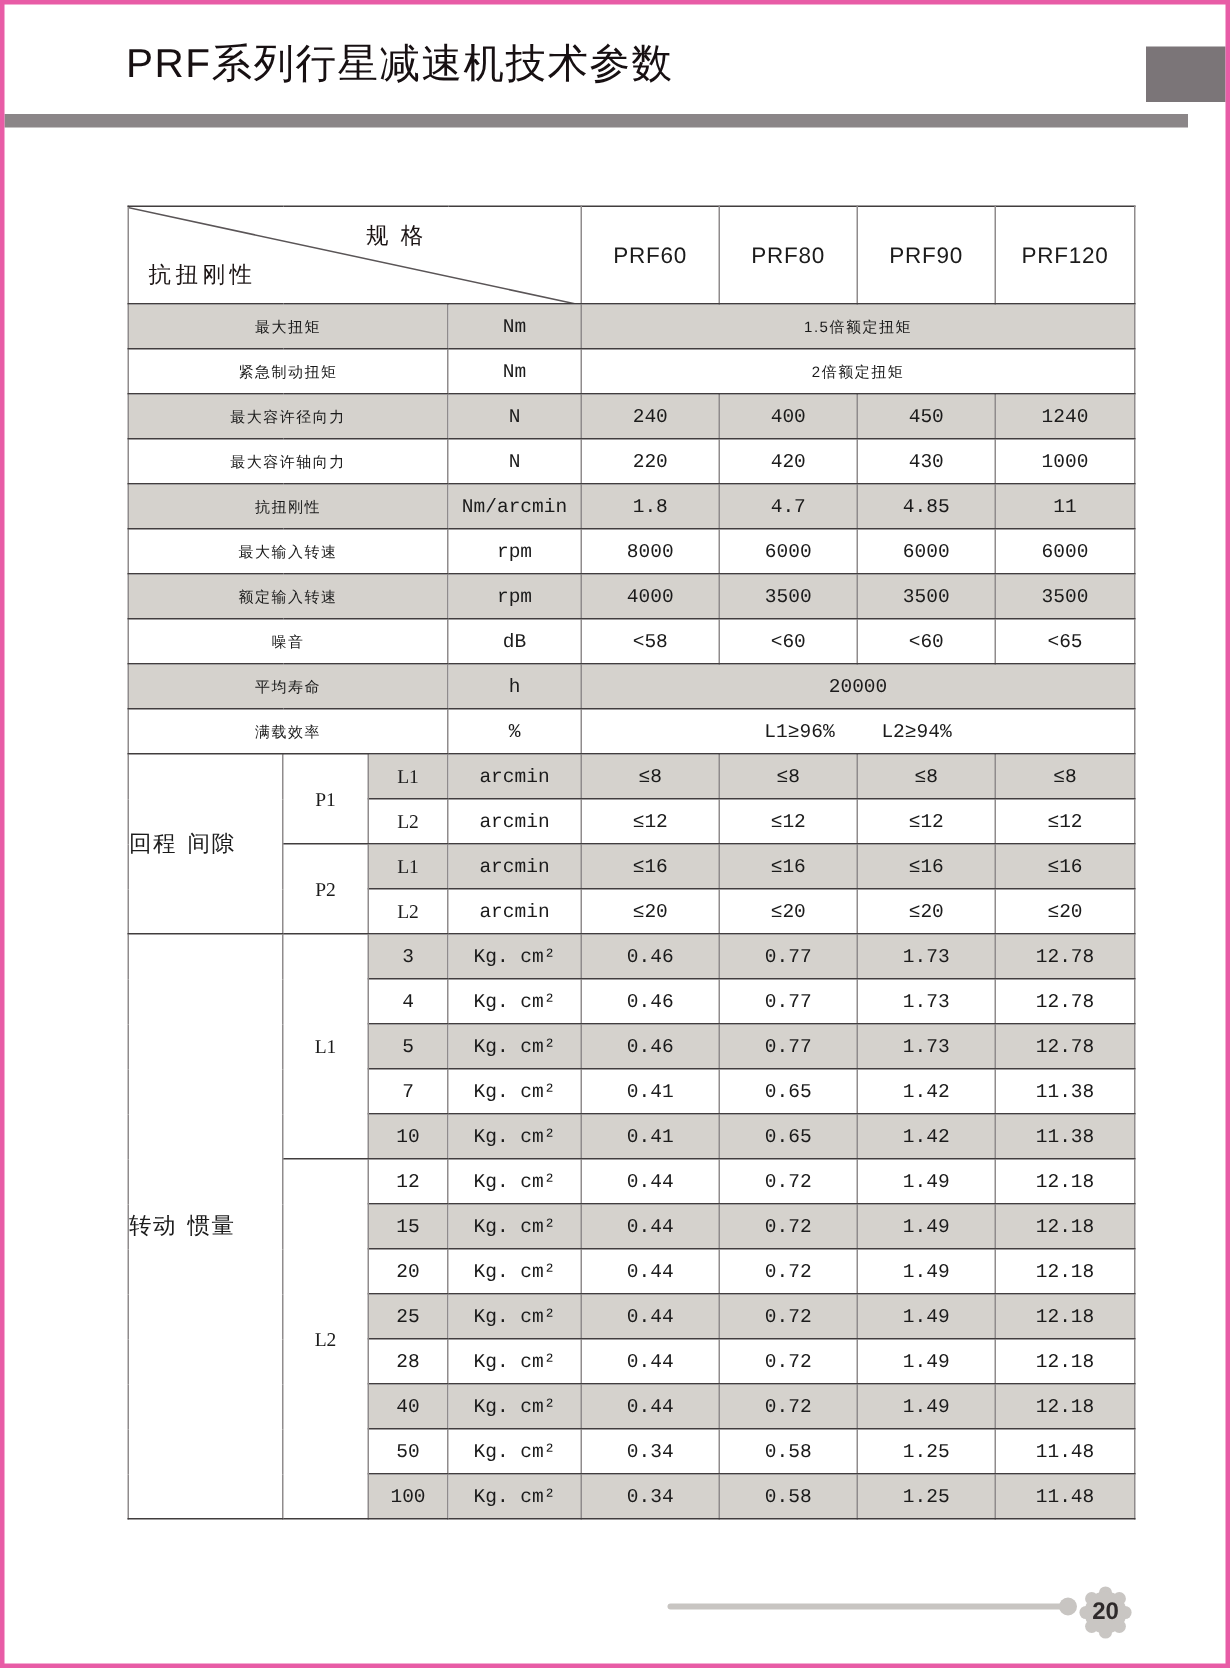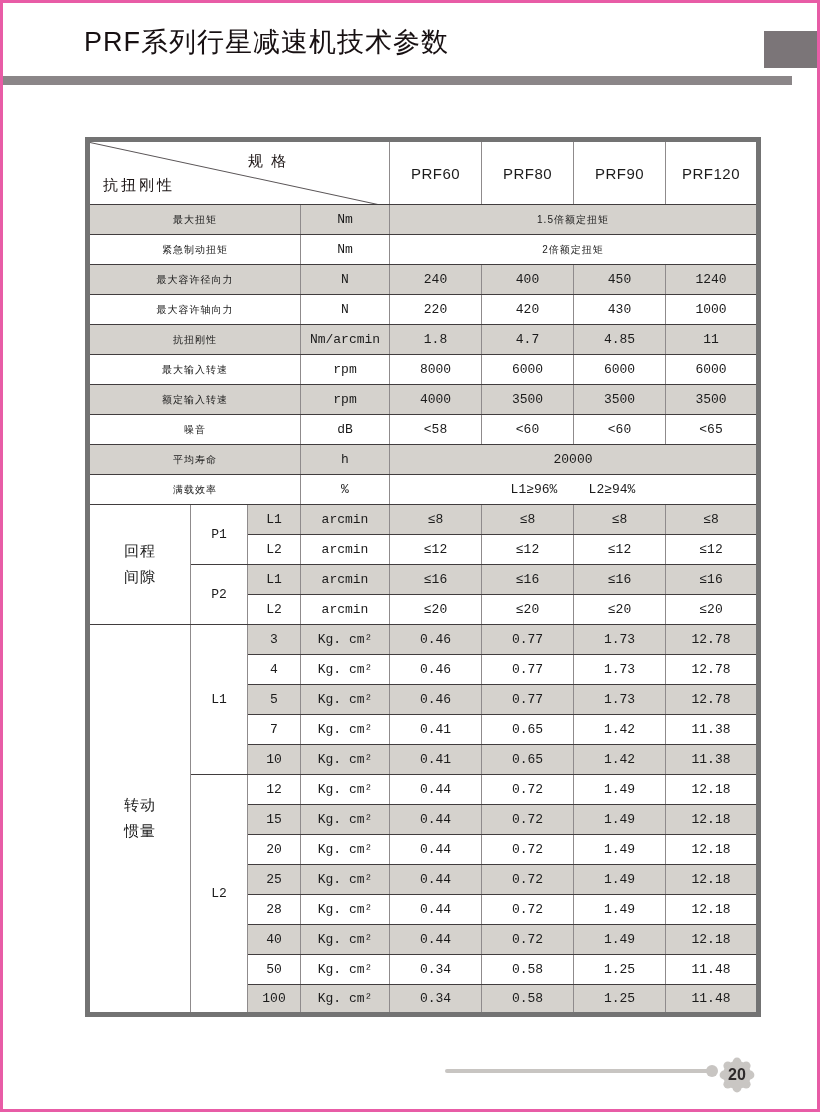--- a/index.html
+++ b/index.html
@@ -11,21 +11,21 @@
 
   
   .title{position:absolute;left:84px;top:24px;margin:0;font-size:27px;font-weight:normal;
          letter-spacing:1px;color:#171012;white-space:nowrap}
   .accent-square{position:absolute;left:764px;top:31px;width:53px;height:37px;background:#7b7578}
   .title-rule{position:absolute;left:3px;top:76px;width:789px;height:9px;background:#8b8688}
 
   
   table.spec{position:absolute;left:85px;top:137px;width:671px;border-collapse:collapse;
              table-layout:fixed;font-size:13px}
-  table.spec{border:5px solid #737373}
+  table.spec{border:1px solid #737373}
   table.spec td{
     padding:0;text-align:center;vertical-align:middle;
     border-left:1px solid #8f8b8c;border-right:1px solid #8f8b8c;
     border-top:1px solid #413d3e;border-bottom:1px solid #413d3e;
     overflow:hidden;
   }
   tr.rw{height:30px}
   tr.head{height:65px}
   .g{background:#d5d2cd}
   .cn{font-size:10px;letter-spacing:1px}
@@ -33,22 +33,22 @@
   .model{font-size:15px;letter-spacing:.5px}
   .pre{white-space:pre}
 
   
   td.corner{position:relative}
   .diag{position:absolute;left:0;top:0;width:309px;height:0;border-top:1px solid #5a5557;
         transform-origin:0 0;transform:rotate(12.15deg)}
   .corner-spec{position:absolute;left:158px;top:10px;font-size:15px;letter-spacing:2px;color:#1b1414}
   .corner-param{position:absolute;left:13px;bottom:9px;font-size:15px;letter-spacing:3px;color:#1b1414}
 
-  .two-line{display:flex;flex-direction:column;gap:7px;align-items:center;font-size:15px;letter-spacing:1px}
-  .sub{font-family:Liberation Mono, monospace;font-size:13px}
+  .two-line{display:flex;gap:7px;align-items:center;font-size:15px;letter-spacing:1px}
+  .sub{font-family:Liberation Serif, serif;font-size:13px}
 
   
   .footer-line{position:absolute;left:445px;top:1069px;width:266px;height:4px;background:#c8c5c2;border-radius:2px}
   .footer-dot{position:absolute;left:706px;top:1065px;width:12px;height:12px;border-radius:50%;background:#c8c5c2}
   .gear-wrap{position:absolute;left:716px;top:1054px;width:42px;height:42px}
   .gear-wrap svg{position:absolute;left:0;top:0}
   .page-num{position:absolute;left:0;top:0;width:42px;height:42px;display:flex;align-items:center;
             justify-content:center;font-size:16px;font-weight:600;color:#2e2a2b}
 </style>
 </head>

